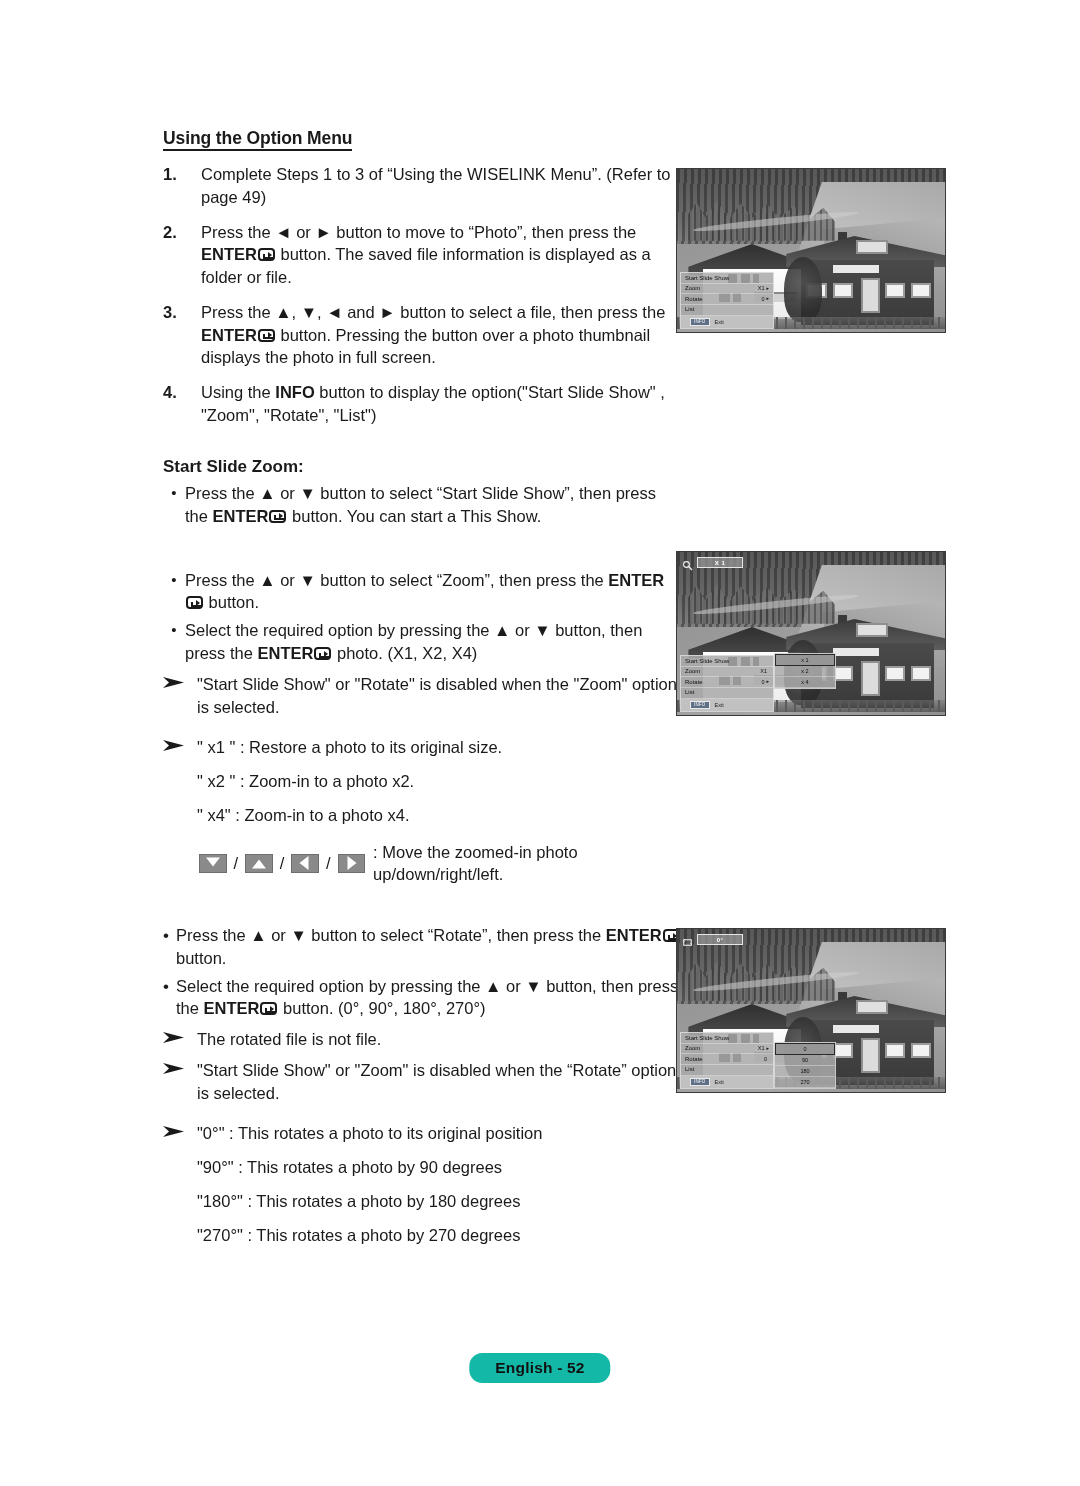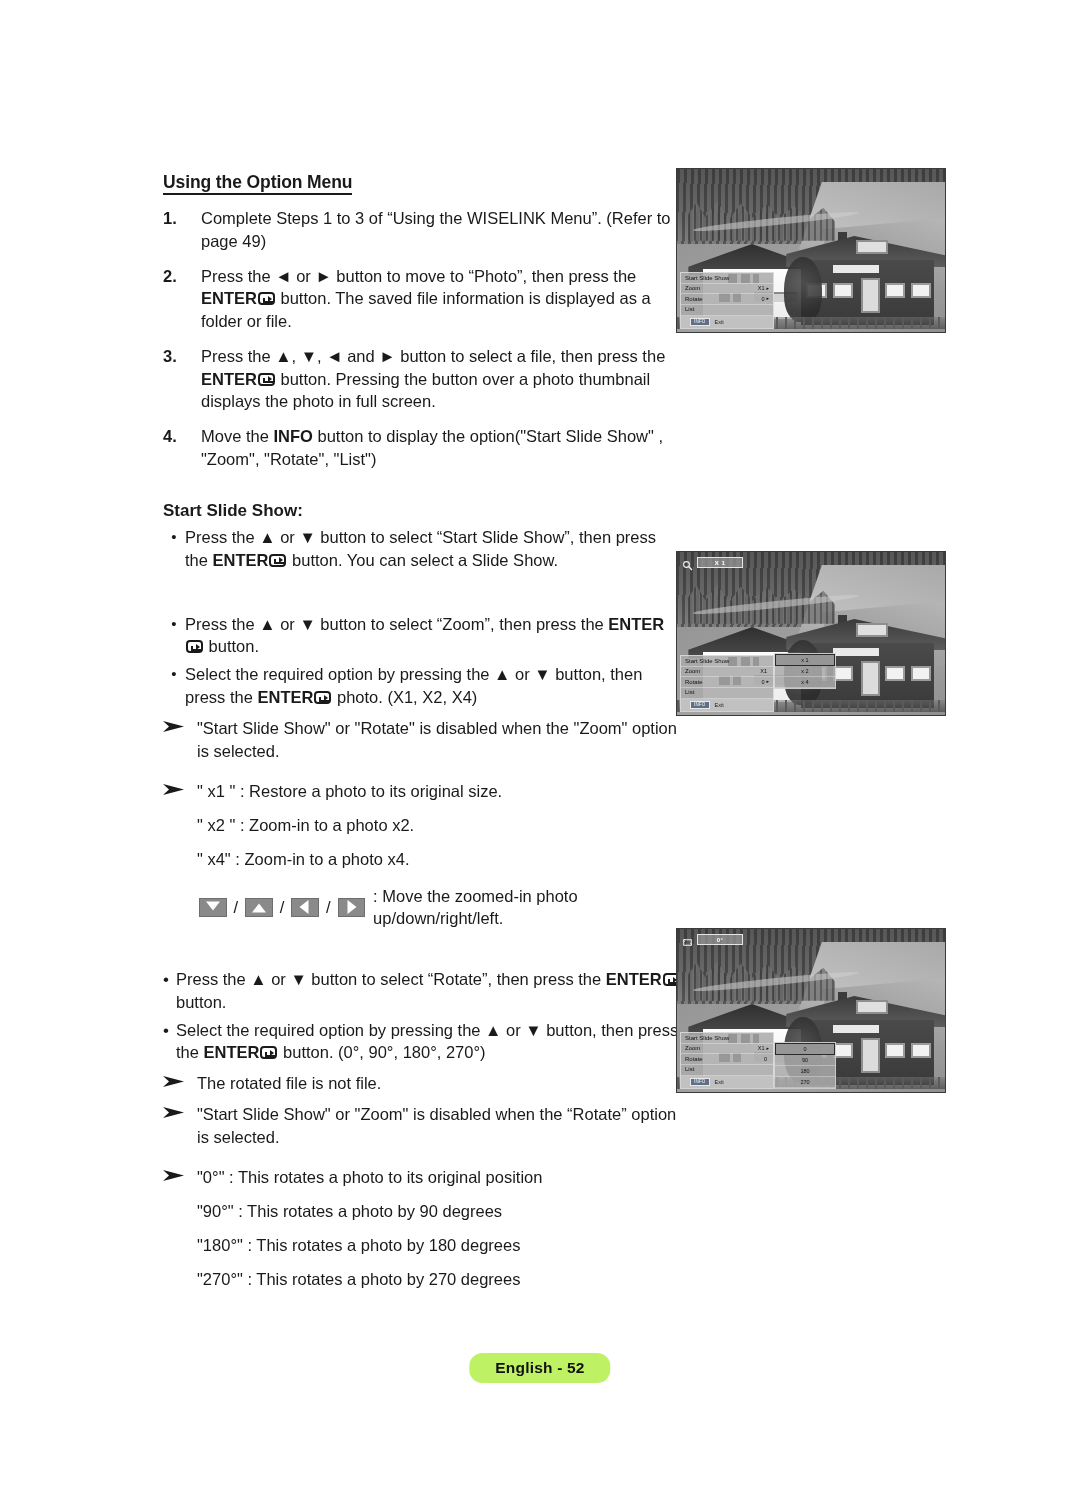--- a/index.html
+++ b/index.html
@@ -31,21 +31,20 @@
 
   
   .h-underline {
     font-size: 17.5px;
     font-weight: bold;
     letter-spacing: -0.1px;
     border-bottom: 2px solid #1a1a1a;
     display: inline-block;
     padding-bottom: 1px;
     line-height: 1.15;
-    margin-top: 44px;
   }
   .h-sub {
     font-size: 17px;
     font-weight: bold;
     line-height: 1.2;
   }
 
   
   .num-list { margin: 0; padding: 0; }
   .num-item {
@@ -351,21 +350,21 @@
     letter-spacing:.5px;
   }
   .tvbadge .gi { width:11px; height:11px; }
 
   
   .footer-badge {
     position:absolute;
     left: 50%;
     transform: translateX(-50%);
     top: 1353px;
-    background: #bef264;
+    background: #14b8a6;
     border-radius: 13px;
     padding: 6px 26px;
     font-size: 15.5px;
     font-weight: bold;
     color: #111;
     letter-spacing: .2px;
   }
 </style>
 </head>
 <body>
@@ -390,31 +389,31 @@
         <span class="body"><span>Press the ◄ or ► button to move to “Photo”, then press the </span><b>ENTER</b><span class="enter-glyph"></span><span> button. The saved file information is displayed as a folder or file.</span></span>
       </div>
 
       <div class="num-item">
         <span class="num">3.</span>
         <span class="body"><span>Press the ▲, ▼, ◄ and ► button to select a file, then press the </span><b>ENTER</b><span class="enter-glyph"></span><span> button. Pressing the button over a photo thumbnail displays the photo in full screen.</span></span>
       </div>
 
       <div class="num-item">
         <span class="num">4.</span>
-        <span class="body"><span>Move the </span><b>INFO</b><span> button to display the option("Start Slide Show" , "Zoom", "Rotate", "List")</span></span>
+        <span class="body"><span>Using the </span><b>INFO</b><span> button to display the option("Start Slide Show" , "Zoom", "Rotate", "List")</span></span>
       </div>
     </div>
 
     
     <div style="height:30px"></div>
-    <div class="h-sub">Start Slide Show:</div>
+    <div class="h-sub">Start Slide Zoom:</div>
 
     <div class="bul-item">
       <span class="dot">•</span>
-      <span class="body"><span>Press the ▲ or ▼ button to select “Start Slide Show”, then press the </span><b>ENTER</b><span class="enter-glyph"></span><span> button. You can select a Slide Show.</span></span>
+      <span class="body"><span>Press the ▲ or ▼ button to select “Start Slide Show”, then press the </span><b>ENTER</b><span class="enter-glyph"></span><span> button. You can start a This Show.</span></span>
     </div>
 
     
     <div style="height:36px"></div>
 
     <div class="bul-item">
       <span class="dot">•</span>
       <span class="body"><span>Press the ▲ or ▼ button to select “Zoom”, then press the </span><b>ENTER</b><span class="enter-glyph"></span><span> button.</span></span>
     </div>
 

